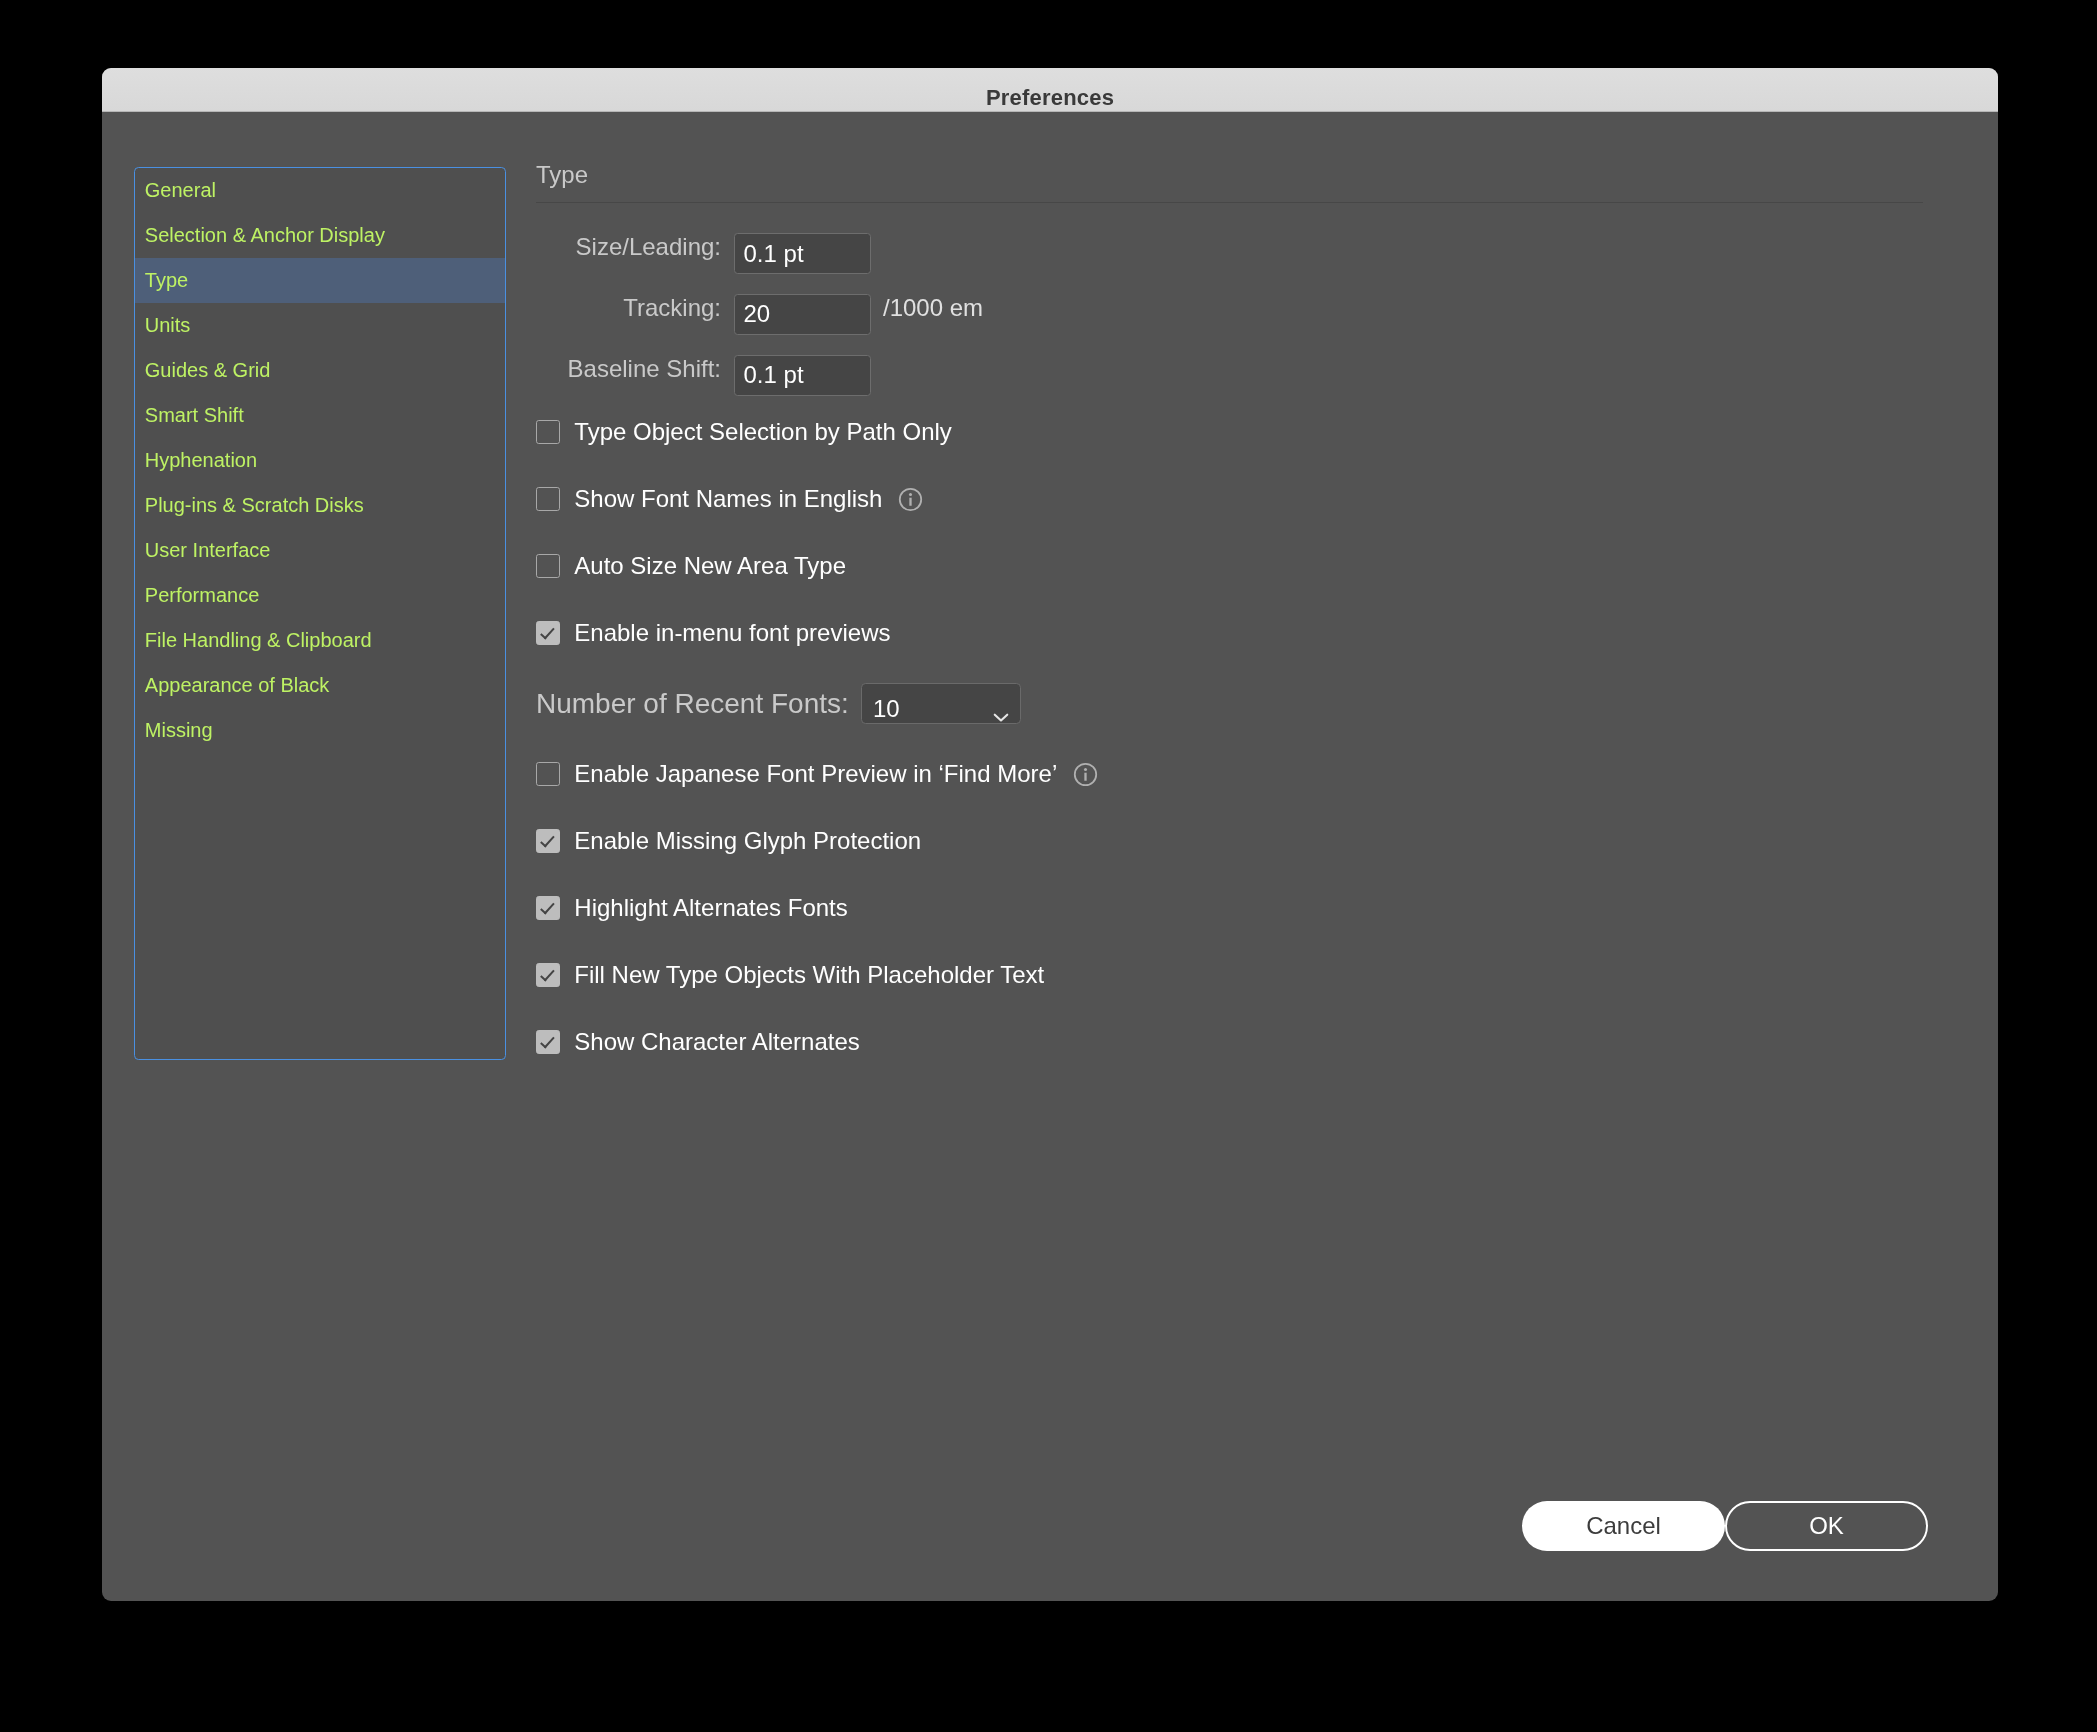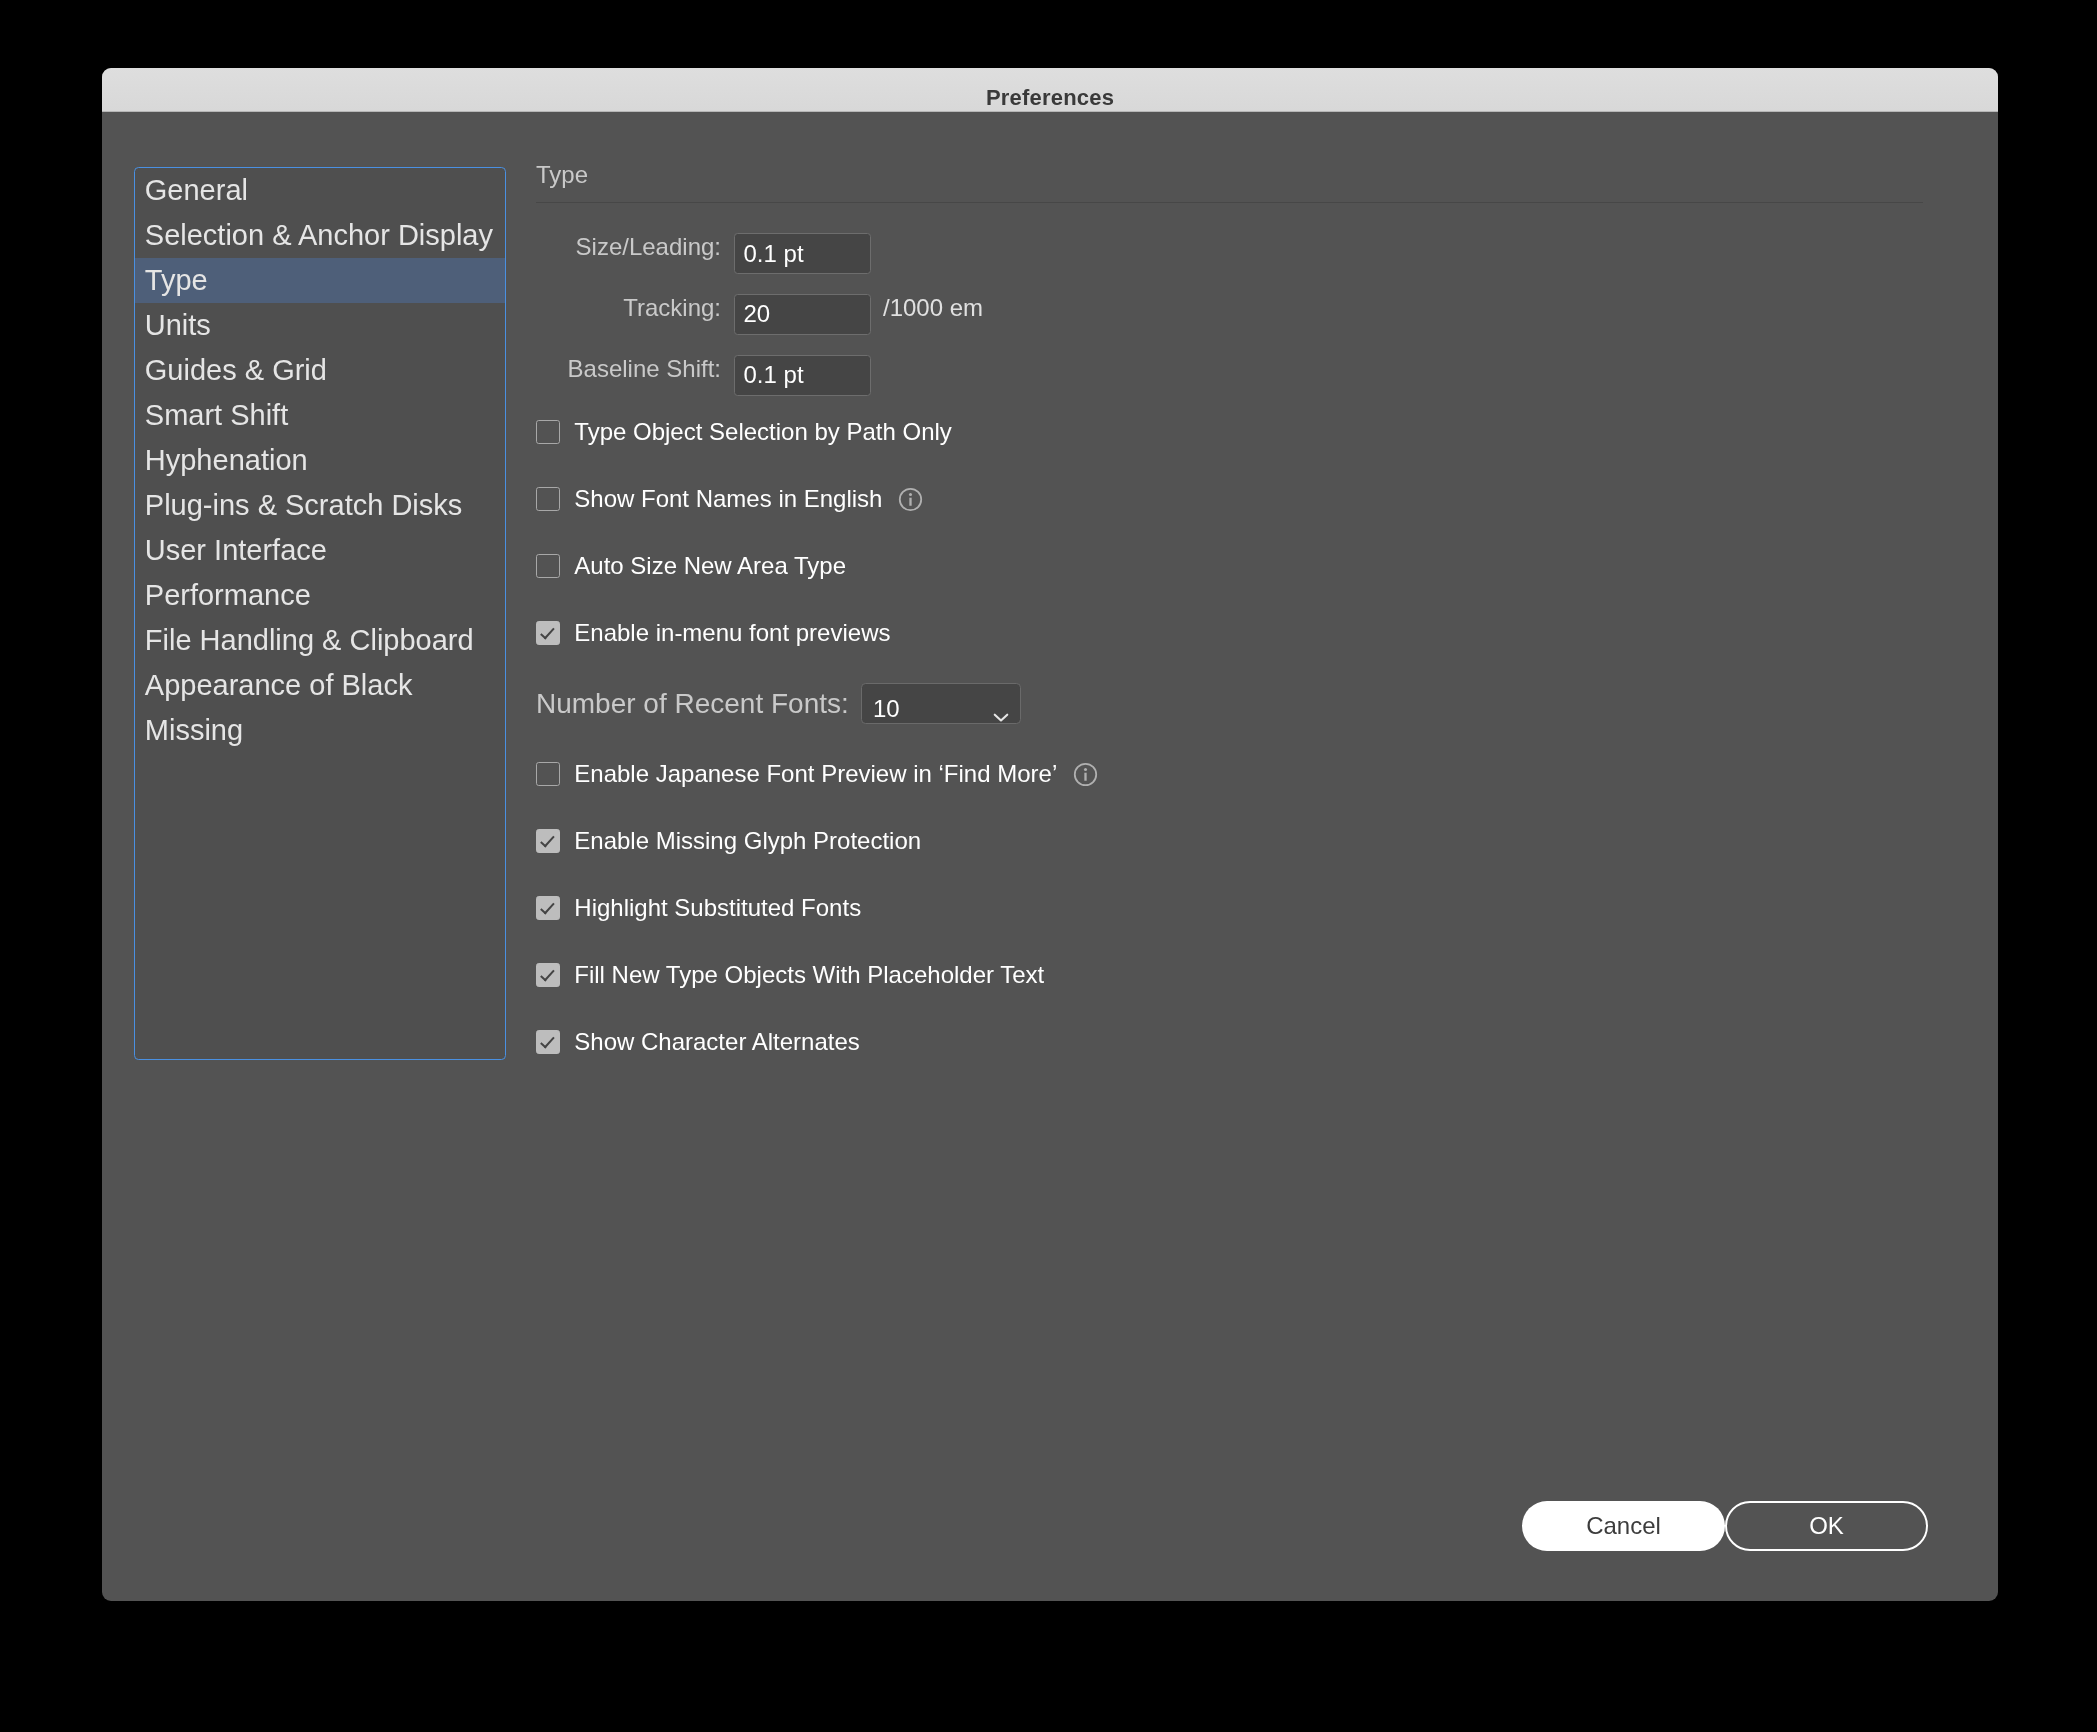--- a/index.html
+++ b/index.html
@@ -56,22 +56,22 @@
     background: #4f4f4f;
     border: 1.8px solid #4a90e2;
     border-radius: 4.5px;
     box-sizing: border-box;
     overflow: hidden;
   }
   .side-item {
     height: 45px;
     line-height: 45px;
     padding-left: 9.8px;
-    color: #e5e5e5;
-    font-size: 29px;
+    color: #bef264;
+    font-size: 20px;
     white-space: nowrap;
   }
   .side-item.selected {
     background: #4e5f79;
   }
 
   
   .panel {
     position: absolute;
     left: 434px;
@@ -323,21 +323,21 @@
               <circle cx="14" cy="8.5" r="1.7" fill="#b0b0b0"></circle>
               <rect x="12.7" y="12" width="2.6" height="9" fill="#b0b0b0"></rect>
             </svg>
           </div>
           <div class="check-row">
             <span class="checkbox checked"></span>
             <span class="check-label">Enable Missing Glyph Protection</span>
           </div>
           <div class="check-row">
             <span class="checkbox checked"></span>
-            <span class="check-label">Highlight Substituted Fonts</span>
+            <span class="check-label">Highlight Alternates Fonts</span>
           </div>
           <div class="check-row">
             <span class="checkbox checked"></span>
             <span class="check-label">Fill New Type Objects With Placeholder Text</span>
           </div>
           <div class="check-row">
             <span class="checkbox checked"></span>
             <span class="check-label">Show Character Alternates</span>
           </div>
         </div>

